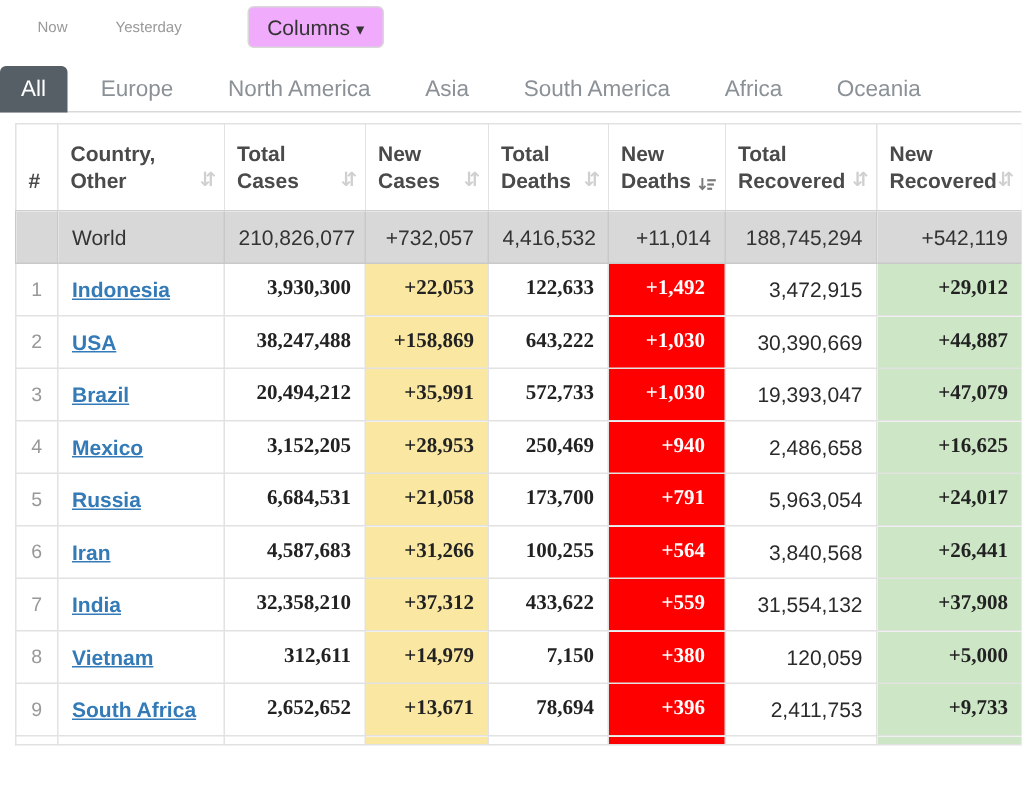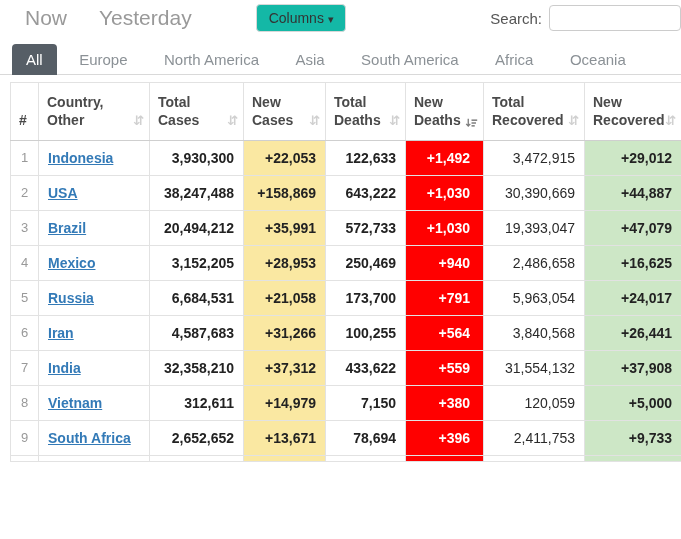--- a/index.html
+++ b/index.html
@@ -1,72 +1,68 @@
 <!DOCTYPE html>
 <html style="--accent: #1d74bc; --tab-active: #565e66; --yellow: #fae8a2; --red: #ff0000; --green: #cde7c6; --link: #337ab7; --world-bg: #d8d8d8;"><head>
 <meta charset="utf-8">
 <style>
   * { box-sizing: border-box; margin: 0; padding: 0; }
   html, body { width: 681px; height: 539px; overflow: hidden; background: #fff; }
   body { font-family: "Liberation Sans", "DejaVu Sans", sans-serif; color: #333; }
 
   
   .toolbar { display: flex; align-items: center; height: 32px; padding: 4px 0 0 25px; }
-  .nav-link { color: #999; font-size: 21px; text-decoration: none; margin-right: 32px; cursor: pointer; }
+  .nav-link { color: #999; font-size: 10px; text-decoration: none; margin-right: 32px; cursor: pointer; }
   .btn-active { background: var(--accent, #1d74bc); color: #fff; font-size: 15px;
                 border: 1px solid #1a68a8; border-radius: 4px; padding: 5px 17px; cursor: pointer; }
-  .btn-columns { margin-left: 32px; background: #14b8a6; color: #333; font-size: 14px;
+  .btn-columns { margin-left: 12px; background: #f0abfc; color: #333; font-size: 14px;
                  border: 1px solid #d8d8d8; border-radius: 4px; padding: 5px 12px; cursor: pointer; }
   .btn-columns .caret { font-size: 11px; color: #333; margin-left: 4px; }
   .search-group { margin-left: auto; display: flex; align-items: center; }
   .search-label { color: #555; font-size: 15px; margin-right: 7px; }
   .search-input { width: 132px; height: 26px; border: 1px solid #ccc; border-radius: 4px;
                   padding: 2px 6px; font-size: 14px; outline: none; }
 
   
-  .tabs { margin-top: 12px; padding-left: 12px; border-bottom: 1px solid #d9d9d9; }
+  .tabs { margin-top: 12px; padding-left: 0; border-bottom: 1px solid #d9d9d9; }
   .tab { display: inline-block; font-size: 15px; color: #8b9196; padding: 7px 14px;
          margin-right: 4px; margin-bottom: -1px; cursor: pointer; border-radius: 4px 4px 0 0; }
   .tab.active { background: var(--tab-active, #565e66); color: #fff; }
 
   
   table { margin: 7px 0 0 10px; width: 671px; border-collapse: collapse; font-size: 14px; table-layout: fixed; }
   th, td { border: 1px solid #e2e2e2; }
   thead th { background: #fff; color: #4a4a4a; font-weight: bold; text-align: left;
              vertical-align: bottom; padding: 10px 8px 11px 8px; position: relative;
              border-bottom: 1px solid #cfcfcf; line-height: 18px; }
   .sort-icon { position: absolute; right: 5px; bottom: 10px; color: #d0d0d0; font-size: 13px;
                font-family: "DejaVu Sans", sans-serif; }
   .sort-icon svg { display: block; }
   td { padding: 8px 9px; line-height: 18px; white-space: nowrap; overflow: hidden; }
   .td-rank { color: #999; text-align: center; font-size: 13px; padding-left: 2px; padding-right: 2px; }
   .td-num { text-align: right; color: #2a2a2a; }
-  .bold { font-weight: bold; color: #222; }
+  .bold { font-weight: bold; color: #222; font-family: Liberation Serif, serif; }
   .bg-yellow { background: var(--yellow, #fae8a2); margin-left: 46px; }
   .bg-red { background: var(--red, #ff0000); color: #fff !important; padding-right: 13px; }
   .bg-green { background: var(--green, #cde7c6); margin-top: 27px; }
   .country-link { color: var(--link, #337ab7); font-weight: bold; text-decoration: underline; cursor: pointer; }
   tr.world td { background: var(--world-bg, #d8d8d8); color: #333; font-weight: normal;
                 border-color: #c9c9c9; }
   tr.world td.td-num { color: #333; }
   tr.partial td { padding: 0; height: 6px; border-top: 1px solid #dedede; }
 </style>
 </head>
 <body>
 
 <div class="toolbar">
   <a class="nav-link">Now</a>
   <a class="nav-link">Yesterday</a>
   <button class="btn-columns">
     <span>Columns</span><span class="caret">▾</span>
   </button>
-  <div class="search-group">
-    <span class="search-label">Search:</span>
-    <input class="search-input" type="text" value="" style="">
-  </div>
 </div>
 
 <div class="tabs">
   <span class="tab active">All</span>
   <span class="tab">Europe</span>
   <span class="tab">North America</span>
   <span class="tab">Asia</span>
   <span class="tab">South America</span>
   <span class="tab">Africa</span>
   <span class="tab">Oceania</span>
@@ -117,20 +113,30 @@
         <span>Total</span><br><span>Recovered</span>
         <span class="sort-icon">⇵</span>
       </th>
       <th>
         <span>New</span><br><span>Recovered</span>
         <span class="sort-icon">⇵</span>
       </th>
     </tr>
   </thead>
   <tbody id="table-body">
+    <tr class="world">
+      <td class="td-rank"></td>
+      <td>World</td>
+      <td class="td-num">210,826,077</td>
+      <td class="td-num">+732,057</td>
+      <td class="td-num">4,416,532</td>
+      <td class="td-num">+11,014</td>
+      <td class="td-num">188,745,294</td>
+      <td class="td-num">+542,119</td>
+    </tr>
 
   <tr>
     <td class="td-rank">1</td>
     <td><a class="country-link">Indonesia</a></td>
     <td class="td-num bold">3,930,300</td>
     <td class="td-num bold bg-yellow">+22,053</td>
     <td class="td-num bold">122,633</td>
     <td class="td-num bold bg-red">+1,492</td>
     <td class="td-num">3,472,915</td>
     <td class="td-num bold bg-green">+29,012</td>

